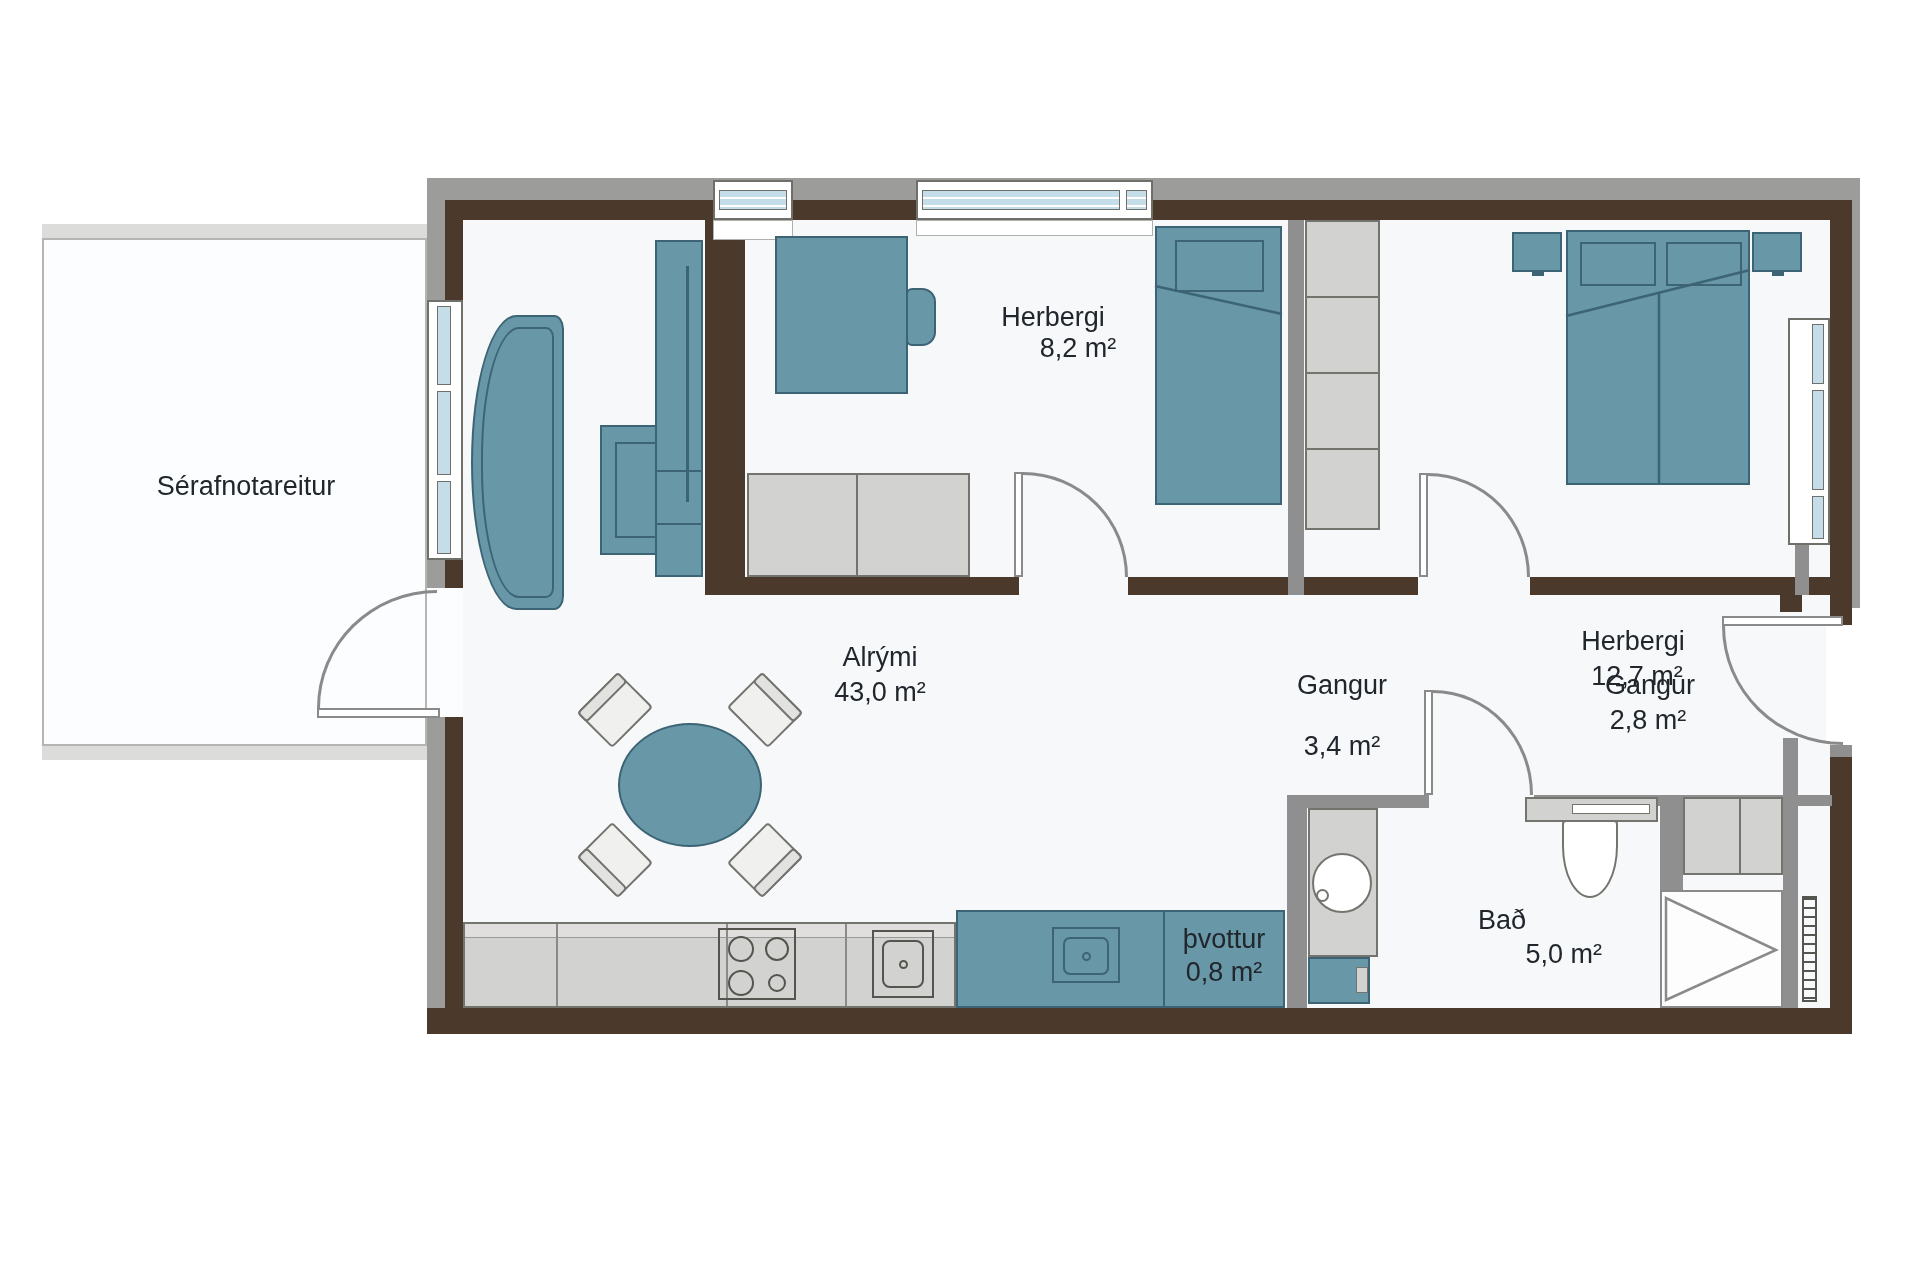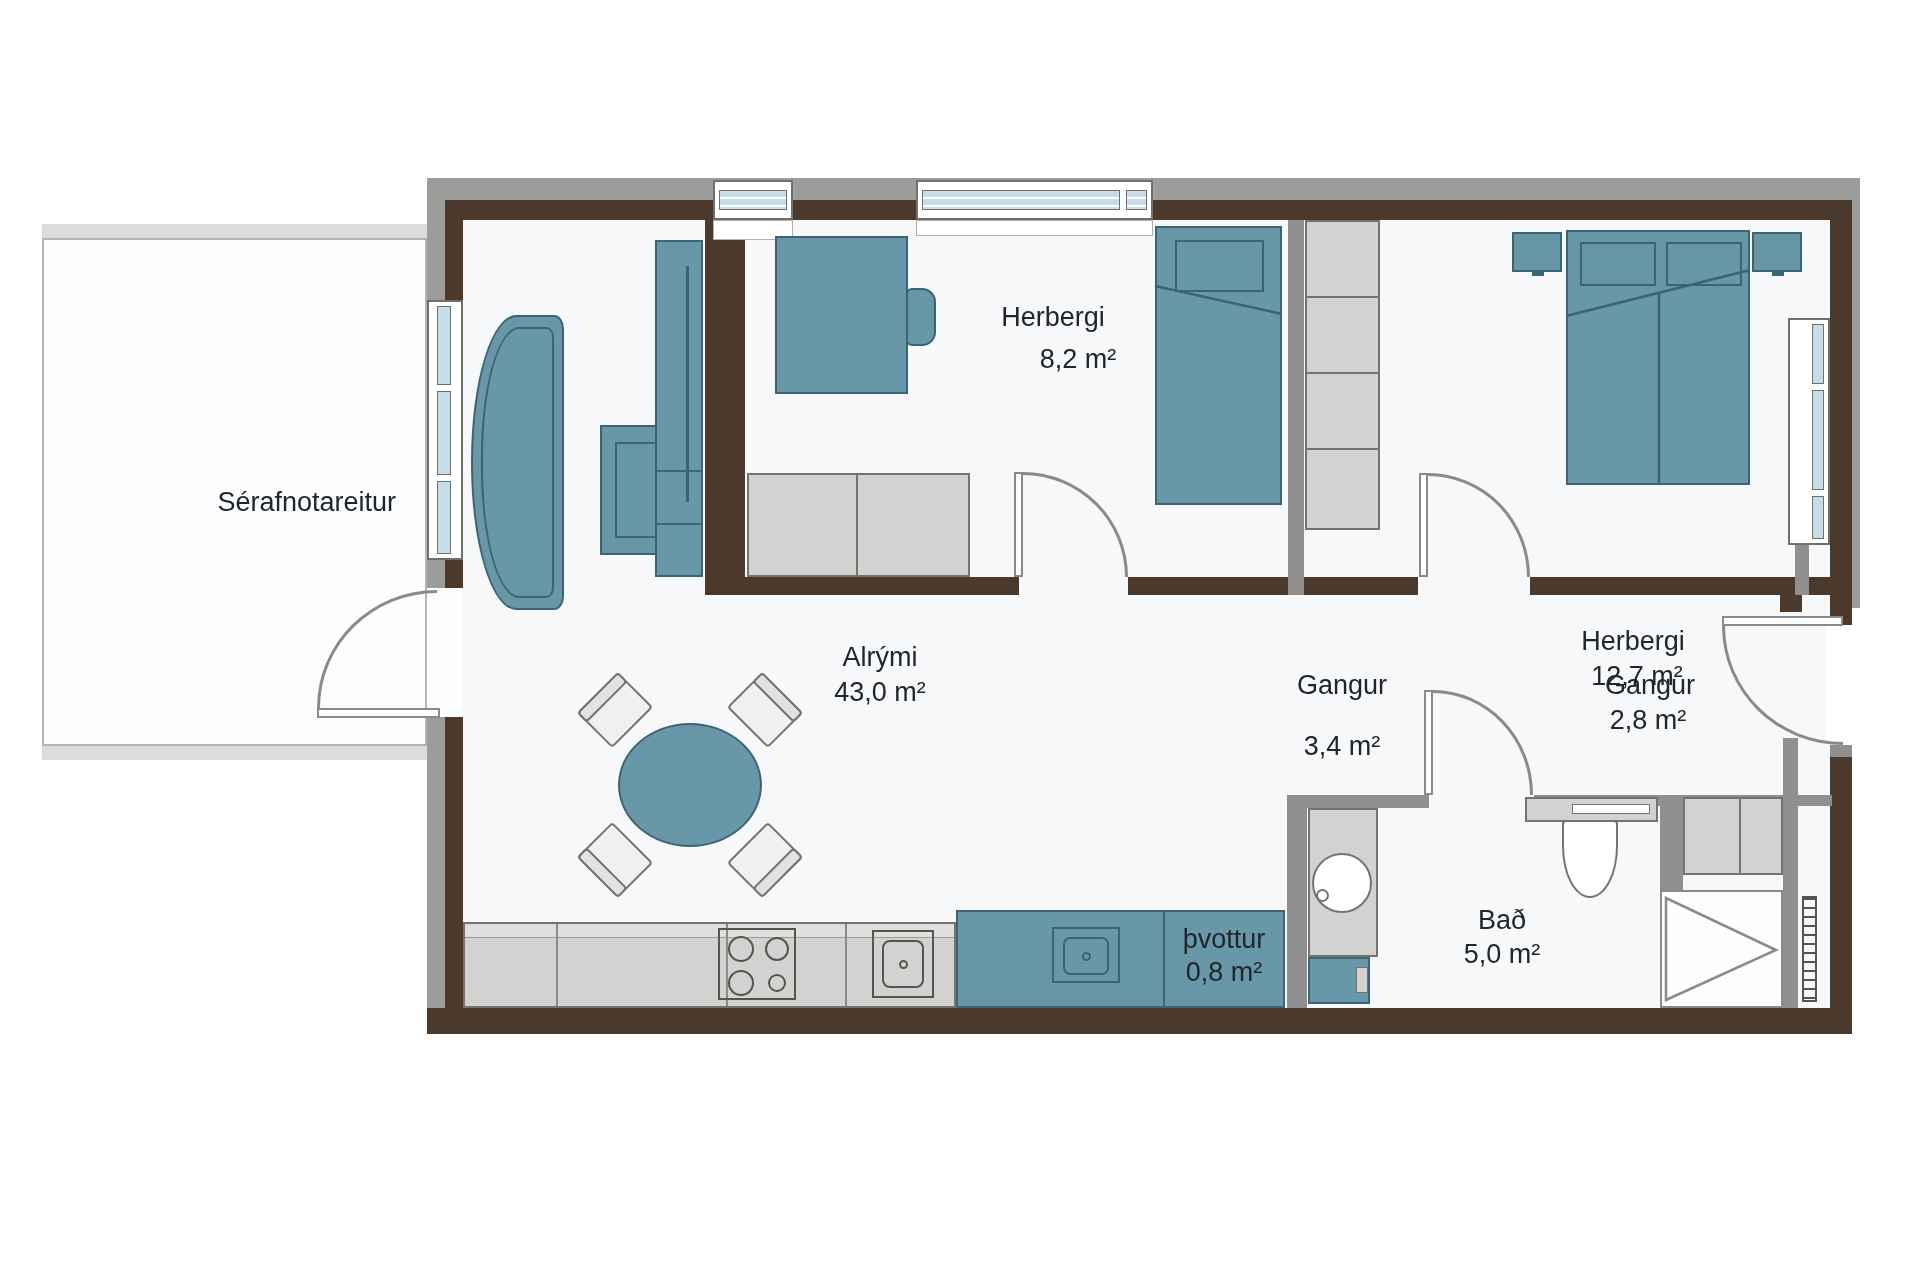--- a/index.html
+++ b/index.html
@@ -182,29 +182,29 @@
   <div class="a leaf" style="left:317px;top:708px;width:123px;height:10px;"></div>
   <div class="a arcTL" style="left:317px;top:590px;width:120px;height:118px;"></div>
 
   <svg class="lines" width="1920" height="1280" viewBox="0 0 1920 1280">
     <path d="M1155 286 L1282 314" stroke="#3c6474" stroke-width="2.5" fill="none"></path>
     <path d="M1566 316 L1750 270" stroke="#3c6474" stroke-width="2.5" fill="none"></path>
     <path d="M1659 292 L1659 483" stroke="#3c6474" stroke-width="2.5" fill="none"></path>
     <path d="M1666 898 L1666 1000 L1776 950 Z" stroke="#8a8a8a" stroke-width="2.5" fill="none"></path>
   </svg>
 
-  <div class="a lbl" style="left:96px;top:488px;width:300px;text-align:right;">Sérafnotareitur</div>
+  <div class="a lbl" style="left:96px;top:472px;width:300px;">Sérafnotareitur</div>
   <div class="a lbl" style="left:770px;top:643px;width:220px;">Alrými</div>
   <div class="a lbl" style="left:770px;top:678px;width:220px;">43,0 m²</div>
   <div class="a lbl" style="left:953px;top:303px;width:200px;">Herbergi</div>
-  <div class="a lbl" style="left:978px;top:345px;width:200px;">8,2 m²</div>
+  <div class="a lbl" style="left:978px;top:334px;width:200px;">8,2 m²</div>
   <div class="a lbl" style="left:1533px;top:627px;width:200px;">Herbergi</div>
   <div class="a lbl" style="left:1537px;top:662px;width:200px;">12,7 m²</div>
   <div class="a lbl" style="left:1242px;top:671px;width:200px;">Gangur</div>
   <div class="a lbl" style="left:1242px;top:732px;width:200px;">3,4 m²</div>
   <div class="a lbl" style="left:1550px;top:671px;width:200px;">Gangur</div>
   <div class="a lbl" style="left:1548px;top:706px;width:200px;">2,8 m²</div>
   <div class="a lbl" style="left:1402px;top:906px;width:200px;">Bað</div>
-  <div class="a lbl" style="left:1402px;top:940px;width:200px;">5,0 m²</div>
+  <div class="a lbl" style="left:1402px;top:940px;width:200px;text-align:right;">5,0 m²</div>
   <div class="a lbl" style="left:1124px;top:925px;width:200px;">þvottur</div>
   <div class="a lbl" style="left:1124px;top:958px;width:200px;">0,8 m²</div>
 
 </div>
 
 </body></html>

